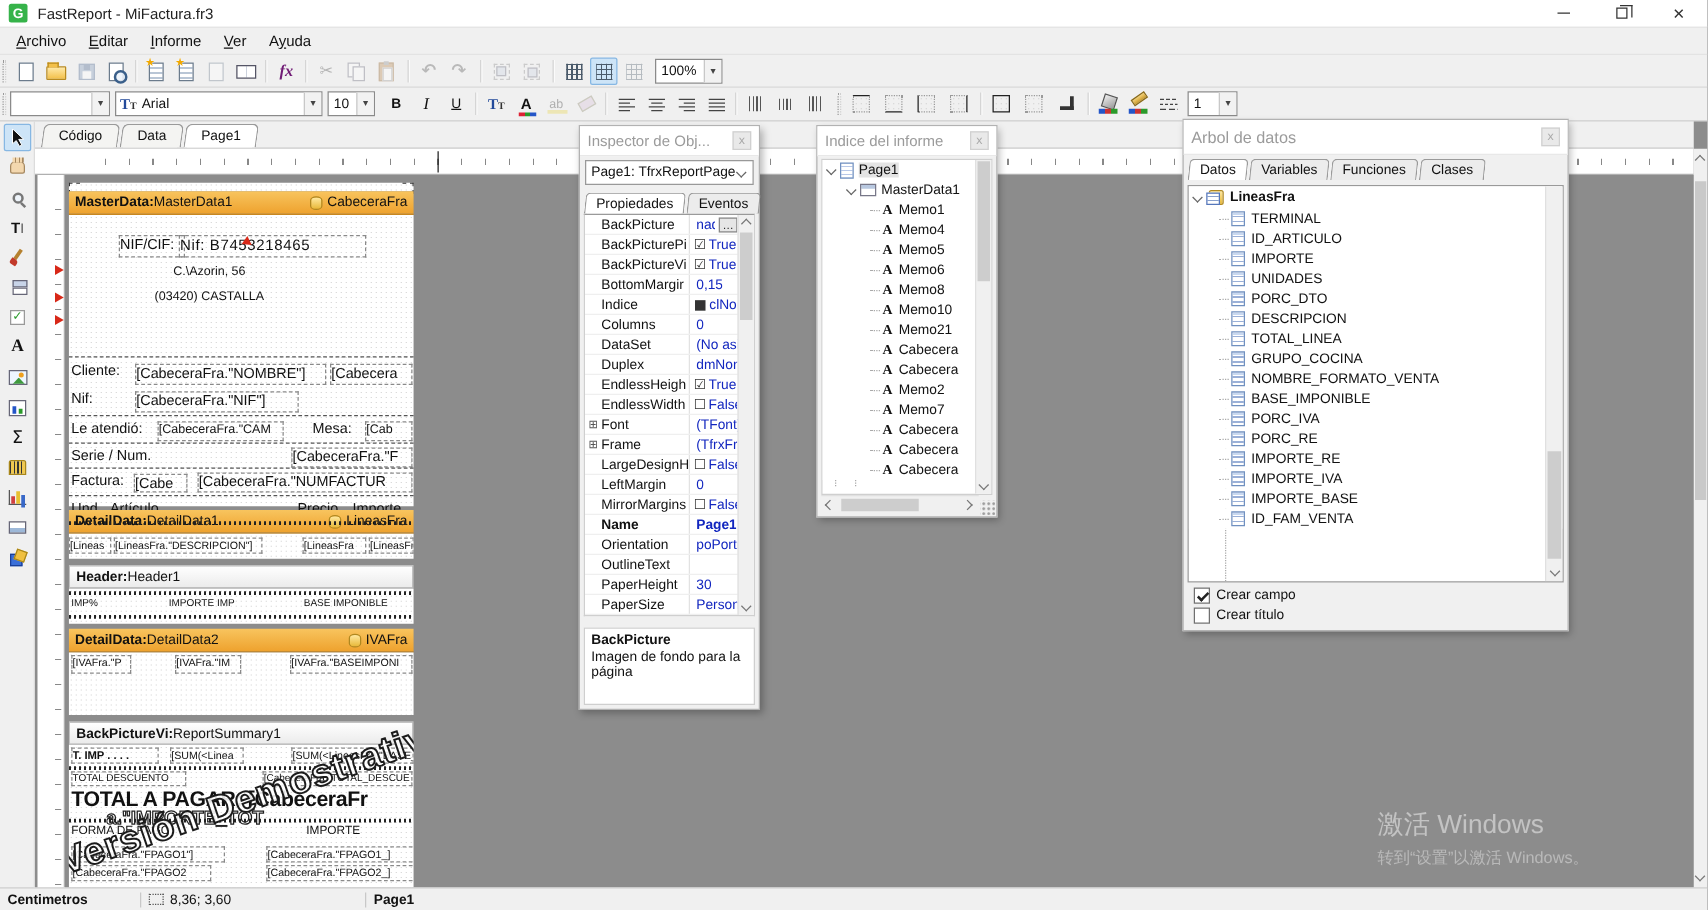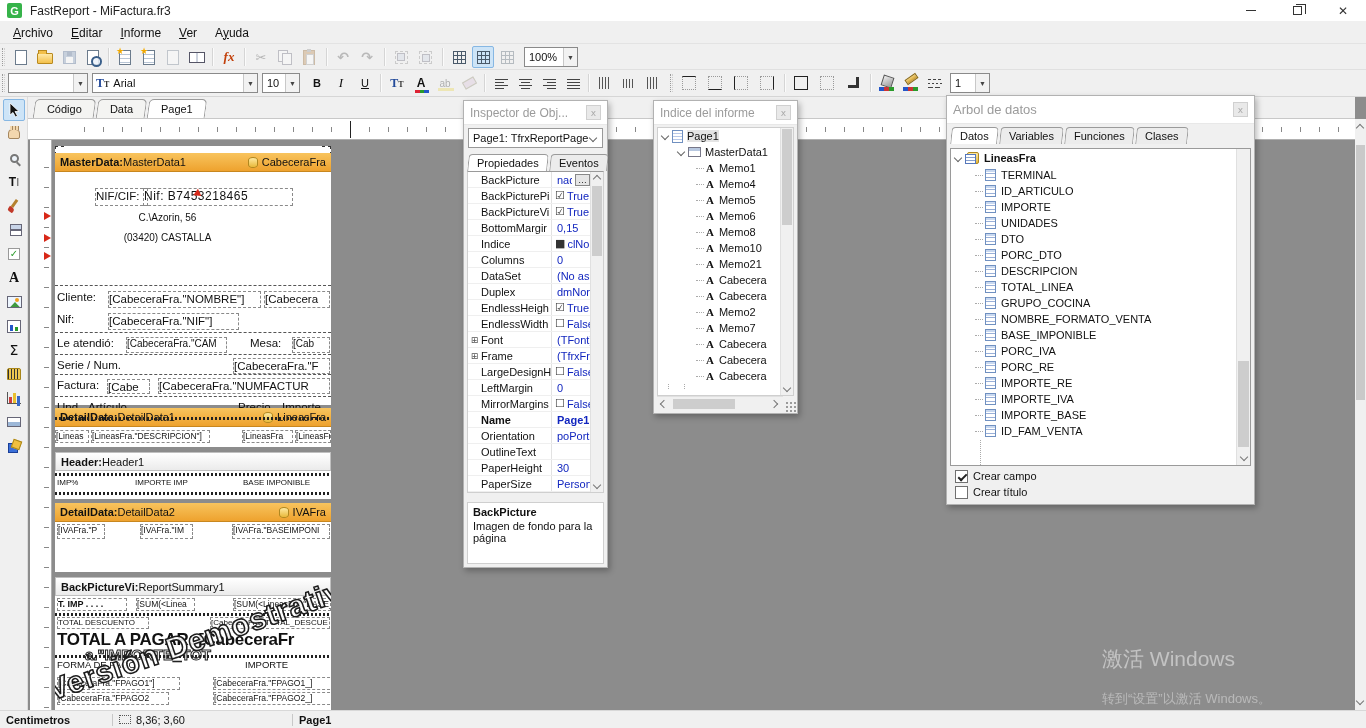--- a/index.html
+++ b/index.html
@@ -36,21 +36,21 @@
 .i-page.lines{background-image:repeating-linear-gradient(180deg,transparent 0 3px,#b9c6d6 3px 4px)}
 .star:after{content:"★";position:absolute;left:-4px;top:-5px;color:#f0a800;font-size:9px;font-family:"DejaVu Sans",sans-serif;text-shadow:0 0 1px #fff}
 .i-folder{width:16px;height:11px;background:linear-gradient(#ffe9a8,#f3c04a);border:1px solid #b98a1f;border-radius:1px;position:relative;margin-top:3px}
 .i-folder:before{content:"";position:absolute;left:0;top:-4px;width:7px;height:3px;background:#f3c04a;border:1px solid #b98a1f;border-bottom:none}
 .i-save{width:13px;height:13px;background:#7d96b8;border:1px solid #44618c;position:relative}
 .i-save:after{content:"";position:absolute;left:2px;bottom:0;width:7px;height:6px;background:#fff}
 .i-save:before{content:"";position:absolute;left:3px;top:0;width:5px;height:4px;background:#44618c}
 .i-prev{width:12px;height:15px;background:#fff;border:1px solid #6b7b8c;position:relative}
 .i-prev:after{content:"";position:absolute;right:-4px;bottom:-3px;width:7px;height:7px;border:2px solid #3a5f8a;border-radius:50%;background:rgba(235,242,250,.85)}
 .i-book{width:16px;height:11px;border:1px solid #556;background:linear-gradient(90deg,#fff 0 46%,#ccd2dd 46% 54%,#fff 54%)}
-.i-fx{font-style:italic;font-weight:bold;font-family:"Liberation Serif",serif;font-size:13px;color:#c2410c}
+.i-fx{font-style:italic;font-weight:bold;font-family:"Liberation Serif",serif;font-size:13px;color:#701a75}
 .i-cut{font-family:"DejaVu Sans",sans-serif;font-size:13px;color:#444}
 .i-copy{width:14px;height:14px;position:relative}
 .i-copy:before,.i-copy:after{content:"";position:absolute;width:8px;height:10px;background:#fff;border:1px solid #667}
 .i-copy:before{left:0;top:0}
 .i-copy:after{left:4px;top:3px}
 .i-paste{width:12px;height:15px;background:#b9854b;border:1px solid #8a5a20;position:relative}
 .i-paste:before{content:"";position:absolute;left:2px;top:3px;width:6px;height:9px;background:#fff;border:1px solid #999}
 .i-paste:after{content:"";position:absolute;left:3px;top:-2px;width:4px;height:3px;background:#8f8f8f}
 .i-undo,.i-redo{font-family:"DejaVu Sans",sans-serif;font-size:14px;font-weight:bold;color:#555}
 .i-group{width:13px;height:13px;border:1px dashed #888;position:relative}
@@ -202,21 +202,21 @@
 
 .hsb{position:absolute;left:0;right:14px;bottom:0;height:14px;background:#f0f0f0;border-top:1px solid #e0e0e0}
 .hsb .thumb{position:absolute;top:2px;height:10px;background:#cdcdcd}
 .gripdots{position:absolute;right:1px;bottom:1px;width:12px;height:12px;background-image:radial-gradient(#9a9a9a 1px,transparent 1.2px);background-size:4px 4px;background-position:1px 1px}
 
 #cvsb{position:absolute;left:1355px;top:119px;width:11px;height:591px;background:#f0f0f0;z-index:6}
 #cvsb .thumb{position:absolute;left:1px;right:1px;top:26px;height:255px;background:#c9c9c9}
 
 #winact{position:absolute;left:1102px;top:645px;z-index:5;color:rgba(240,240,240,.55)}
 #winact .l1{font-size:21px}
-#winact .l2{font-size:13px;margin-top:17px;color:rgba(240,240,240,.45)}
+#winact .l2{font-size:13px;margin-top:4px;color:rgba(240,240,240,.45)}
 
 #statusbar{position:absolute;left:0;top:710px;width:1366px;height:18px;background:#f0f0f0;border-top:1px solid #d8d8d8;display:flex;align-items:center;z-index:20;font-size:11px}
 .ssep{width:1px;height:12px;background:#c8c8c8;margin:0 6px}
 .selico{width:12px;height:9px;border:1px dotted #555;margin-right:5px}
 </style>
 </head>
 <body>
 
 <div id="app">
 
@@ -993,25 +993,20 @@
           <span>IMPORTE</span>
         </div>
           <div class="trow" style="padding-left:24px">
           <span class="hstub"></span>
           <span class="ticon-fld"></span>
           <span>UNIDADES</span>
         </div>
           <div class="trow" style="padding-left:24px">
           <span class="hstub"></span>
           <span class="ticon-fld"></span>
-          <span>DTO</span>
-        </div>
-          <div class="trow" style="padding-left:24px">
-          <span class="hstub"></span>
-          <span class="ticon-fld"></span>
           <span>PORC_DTO</span>
         </div>
           <div class="trow" style="padding-left:24px">
           <span class="hstub"></span>
           <span class="ticon-fld"></span>
           <span>DESCRIPCION</span>
         </div>
           <div class="trow" style="padding-left:24px">
           <span class="hstub"></span>
           <span class="ticon-fld"></span>

